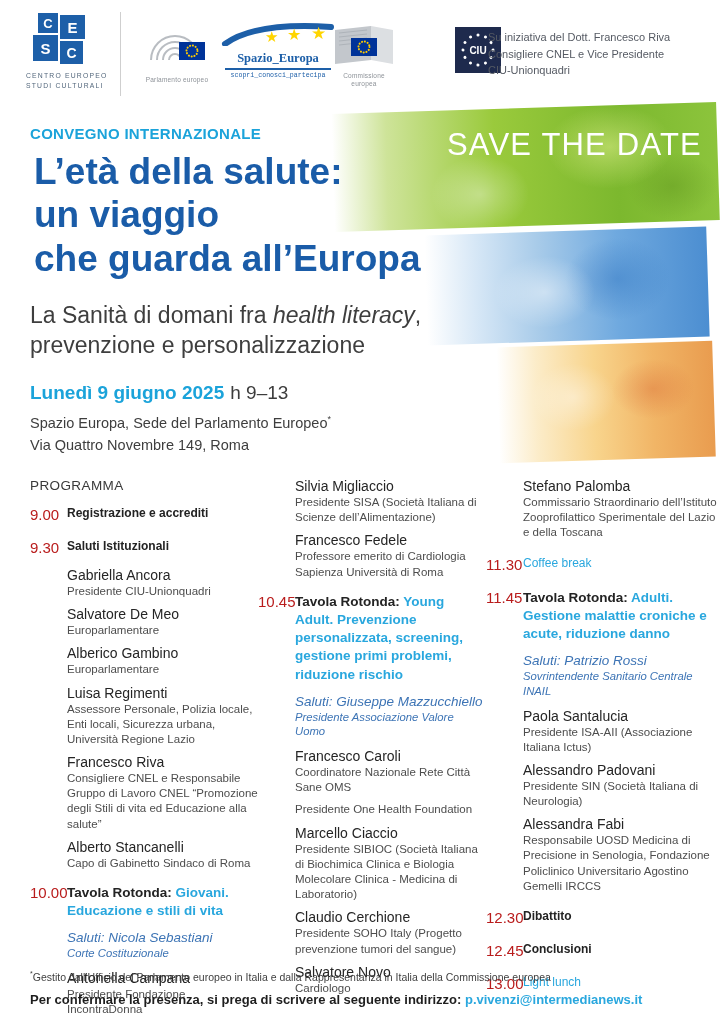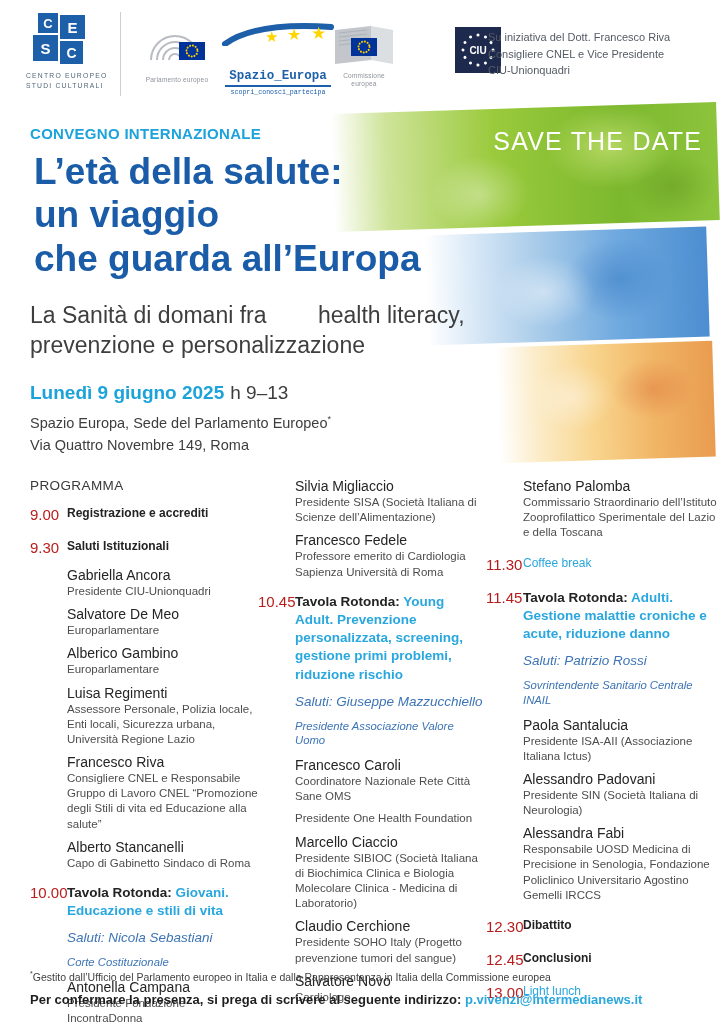--- a/index.html
+++ b/index.html
@@ -9,22 +9,22 @@
   .hdr{position:absolute;left:0;top:0;width:728px;height:108px;}
   .cesc{position:absolute;left:26px;top:13px;width:92px;height:86px;}
   .cesc-sq{position:absolute;background:#1d5fa8;color:#fff;font-weight:bold;
            display:flex;align-items:center;justify-content:center;}
   .cesc-cap{position:absolute;left:0;top:58px;width:96px;font-size:6.8px;letter-spacing:1.2px;
             color:#53677c;white-space:pre-line;line-height:1.5;}
   .hdr-divider{position:absolute;left:120px;top:12px;width:1px;height:84px;background:#cfcfcf;}
   .logo-cap{font-size:6.5px;color:#8d9298;text-align:center;margin-top:2px;letter-spacing:0.2px;}
   .parl{position:absolute;left:141px;top:26px;width:72px;}
   .spazio{position:absolute;left:221px;top:20px;width:114px;text-align:center;}
-  .spazio-name{font-family:Liberation Mono, monospace;font-weight:bold;font-size:12.5px;
-               color:#1d5fa8;margin-top:19px;}
+  .spazio-name{font-family:Liberation Serif, serif;font-weight:bold;font-size:12.5px;
+               color:#1d5fa8;margin-top:1px;}
   .spazio-rule{height:2px;background:#1d5fa8;margin:2px 4px 2px 4px;}
   .spazio-cap{font-family:"Liberation Mono", monospace;font-size:6.6px;color:#1d5fa8;}
   .comm{position:absolute;left:330px;top:24px;width:68px;text-align:center;}
   .ciu{position:absolute;left:455px;top:27px;width:46px;height:46px;background:#1e2a4d;}
   .initiative{position:absolute;left:488px;top:29px;width:208px;font-size:11px;line-height:1.5;
               color:#555a63;white-space:pre-line;}
   
   .band{position:absolute;transform:rotate(-1.8deg);}
   .band-green{left:333px;top:108px;right:10px;height:118px;
     background:
@@ -35,30 +35,30 @@
   .band-blue{left:426px;top:231px;right:20px;height:110px;
     background:
       radial-gradient(ellipse 70px 50px at 42% 55%, rgba(255,255,255,0.45), rgba(255,255,255,0) 72%),
       radial-gradient(ellipse 70px 55px at 68% 45%, rgba(59,126,198,0.55), rgba(255,255,255,0) 75%),
       linear-gradient(to right, rgba(187,215,240,0) 0%, rgba(187,215,240,0.6) 18%, #a8cbe9 40%, #6fa9df 68%, #4c8ed1 100%);}
   .band-orange{left:498px;top:344px;right:14px;height:116px;
     background:
       radial-gradient(ellipse 60px 48px at 35% 45%, rgba(255,255,255,0.4), rgba(255,255,255,0) 70%),
       radial-gradient(ellipse 55px 40px at 72% 40%, rgba(217,106,53,0.4), rgba(255,255,255,0) 75%),
       linear-gradient(to right, rgba(250,228,178,0) 0%, rgba(250,228,178,0.7) 18%, #f8d48c 45%, #f1b566 72%, #e99c4f 100%);}
-  .std{position:absolute;top:127px;right:26px;font-size:25px;font-weight:400;color:#ffffff;
+  .std{position:absolute;top:127px;right:26px;font-size:31px;font-weight:400;color:#ffffff;
        letter-spacing:1.2px;z-index:5;}
   
   .kicker{position:absolute;left:30px;top:125px;font-size:15px;font-weight:bold;
           color:#1ba3da;letter-spacing:0.3px;z-index:4;}
   .title{position:absolute;left:34px;top:150px;font-size:37px;font-weight:bold;color:#1a5ca8;
          line-height:1.17;white-space:pre-line;z-index:4;}
   .subtitle{position:absolute;left:30px;top:300px;font-size:23px;color:#3e3e3e;line-height:1.32;
             white-space:pre-line;z-index:4;width:470px;}
-  .subtitle .it{margin-left:45px;}
+  .subtitle .it{font-style:italic;}
   .dateline{position:absolute;left:30px;top:382px;font-size:19px;z-index:4;}
   .dateline .d{font-weight:bold;color:#1ba3da;}
   .dateline .t{color:#3c3c3c;margin-left:6px;}
   .venue{position:absolute;left:30px;top:413px;font-size:14.5px;color:#3e3e3e;line-height:1.5;z-index:4;}
   .venue sup{font-size:9px;}
   
   .col{position:absolute;top:478px;}
   .col1{left:30px;width:228px;} .col2{left:258px;width:226px;} .col3{left:486px;width:236px;}
   .prog-heading{font-size:13.5px;color:#3a3a3a;letter-spacing:0.4px;margin-bottom:13px;}
   .prog-row{display:grid;grid-template-columns:37px 1fr;}
@@ -70,21 +70,21 @@
   .prog-event + .prog-event{margin-top:16px;}
   .speaker + .prog-event{margin-top:15px;}
   .roundtable{margin:13px 0 10px;}
   .prog-event + .roundtable{margin-top:16px;}
   .rt-text{font-size:13.5px;font-weight:bold;line-height:1.35;}
   .rt-prefix{color:#232323;}
   .rt-title{color:#29a7de;}
   .prog-sub{margin:0 0 7px 37px;}
   .saluti{margin-bottom:9px;}
   .s-name{font-style:italic;color:#3d74b5;font-size:13.5px;}
-  .s-role{font-style:italic;color:#3d74b5;font-size:11.3px;line-height:1.3;margin-top:10px;}
+  .s-role{font-style:italic;color:#3d74b5;font-size:11.3px;line-height:1.3;margin-top:1px;}
   .sp-name{font-size:14px;color:#252525;}
   .sp-role{font-size:11.5px;color:#4d4d4d;line-height:1.32;margin-top:1px;}
   
   .footer{position:absolute;left:30px;top:970px;width:670px;z-index:4;}
   .fnote{font-size:10.5px;color:#3f3f3f;}
   .fnote sup{font-size:7px;}
   .fconfirm{font-size:13px;font-weight:bold;color:#1e1e1e;margin-top:9px;}
   .fconfirm a{color:#29a7de;text-decoration:none;}
 </style>
 </head>

